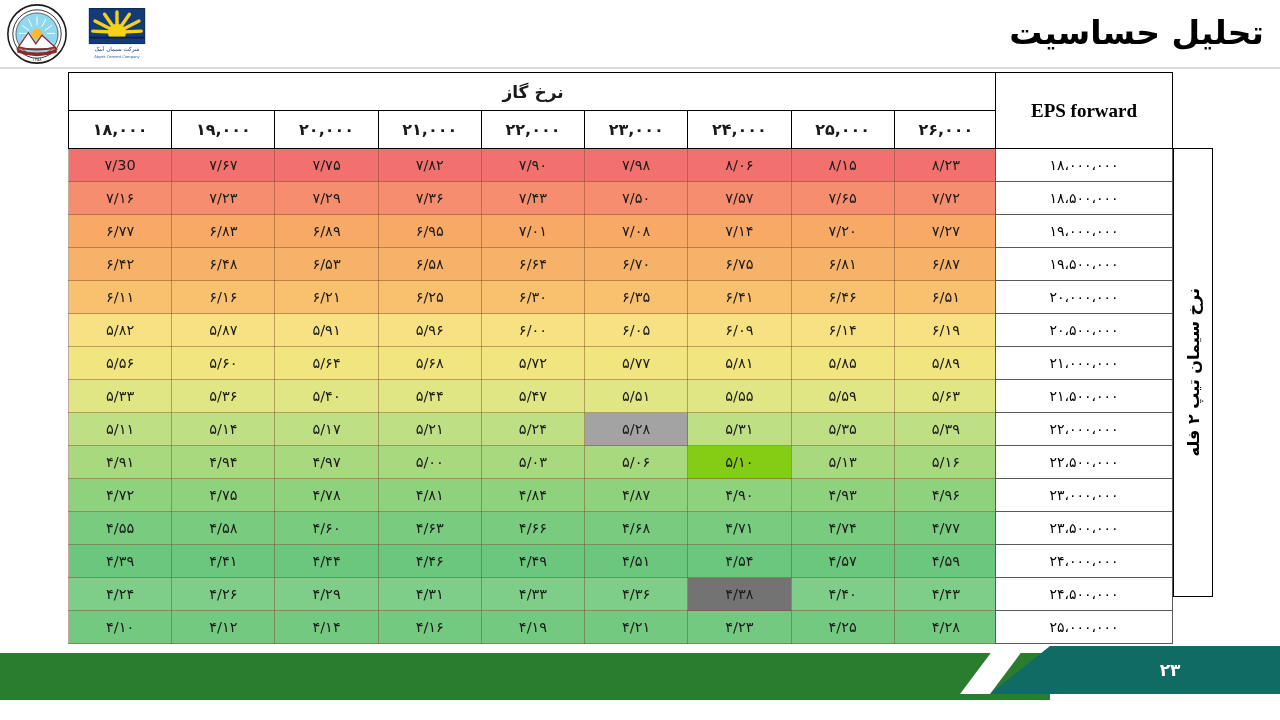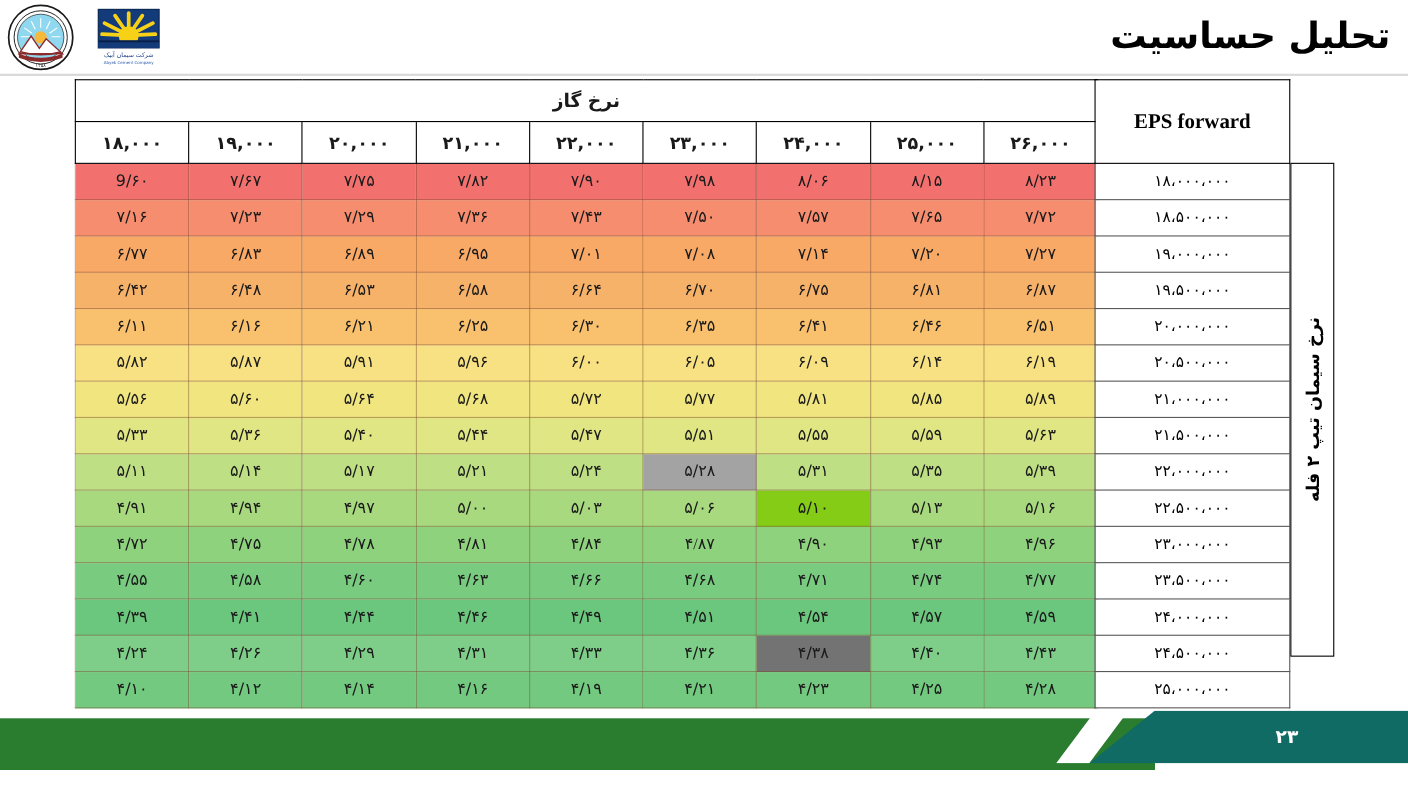--- a/index.html
+++ b/index.html
@@ -248,21 +248,21 @@
             <th class="colhead">۲۱,۰۰۰</th>
             <th class="colhead">۲۲,۰۰۰</th>
             <th class="colhead">۲۳,۰۰۰</th>
             <th class="colhead">۲۴,۰۰۰</th>
             <th class="colhead">۲۵,۰۰۰</th>
             <th class="colhead">۲۶,۰۰۰</th>
           </tr>
       </thead>
       <tbody id="matrix-body">
           <tr>
-            <td class="cell" style="background: rgb(242, 112, 110);">9/۶۰</td>
+            <td class="cell" style="background: rgb(242, 112, 110);">۷/30</td>
             <td class="cell" style="background: rgb(242, 112, 110);">۷/۶۷</td>
             <td class="cell" style="background: rgb(242, 112, 110);">۷/۷۵</td>
             <td class="cell" style="background: rgb(242, 112, 110);">۷/۸۲</td>
             <td class="cell" style="background: rgb(242, 112, 110);">۷/۹۰</td>
             <td class="cell" style="background: rgb(242, 112, 110);">۷/۹۸</td>
             <td class="cell" style="background: rgb(242, 112, 110);">۸/۰۶</td>
             <td class="cell" style="background: rgb(242, 112, 110);">۸/۱۵</td>
             <td class="cell" style="background: rgb(242, 112, 110);">۸/۲۳</td>
           </tr>
           <tr>
@@ -363,21 +363,21 @@
             <td class="cell" style="background: #84cc16;">۵/۱۰</td>
             <td class="cell" style="background: rgb(168, 217, 127);">۵/۱۳</td>
             <td class="cell" style="background: rgb(168, 217, 127);">۵/۱۶</td>
           </tr>
           <tr>
             <td class="cell" style="background: rgb(142, 210, 126);">۴/۷۲</td>
             <td class="cell" style="background: rgb(142, 210, 126);">۴/۷۵</td>
             <td class="cell" style="background: rgb(142, 210, 126);">۴/۷۸</td>
             <td class="cell" style="background: rgb(142, 210, 126);">۴/۸۱</td>
             <td class="cell" style="background: rgb(142, 210, 126);">۴/۸۴</td>
-            <td class="cell" style="background: rgb(142, 210, 126); font-family: Liberation Serif, serif;">۴/۸۷</td>
+            <td class="cell" style="background: rgb(142, 210, 126);">۴/۸۷</td>
             <td class="cell" style="background: rgb(142, 210, 126);">۴/۹۰</td>
             <td class="cell" style="background: rgb(142, 210, 126);">۴/۹۳</td>
             <td class="cell" style="background: rgb(142, 210, 126);">۴/۹۶</td>
           </tr>
           <tr>
             <td class="cell" style="background: rgb(121, 203, 128);">۴/۵۵</td>
             <td class="cell" style="background: rgb(121, 203, 128);">۴/۵۸</td>
             <td class="cell" style="background: rgb(121, 203, 128);">۴/۶۰</td>
             <td class="cell" style="background: rgb(121, 203, 128);">۴/۶۳</td>
             <td class="cell" style="background: rgb(121, 203, 128);">۴/۶۶</td>

